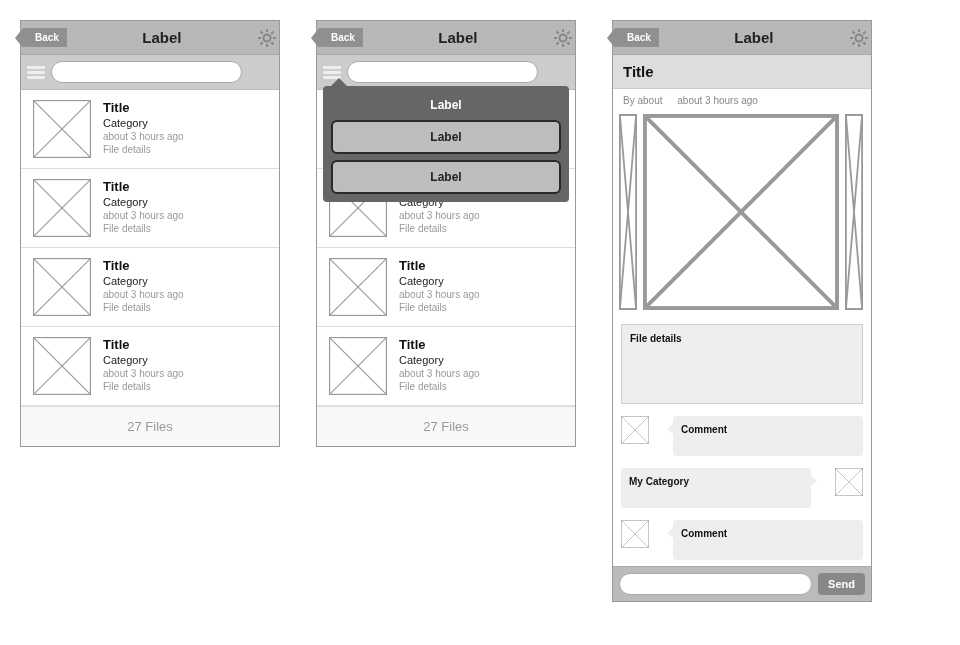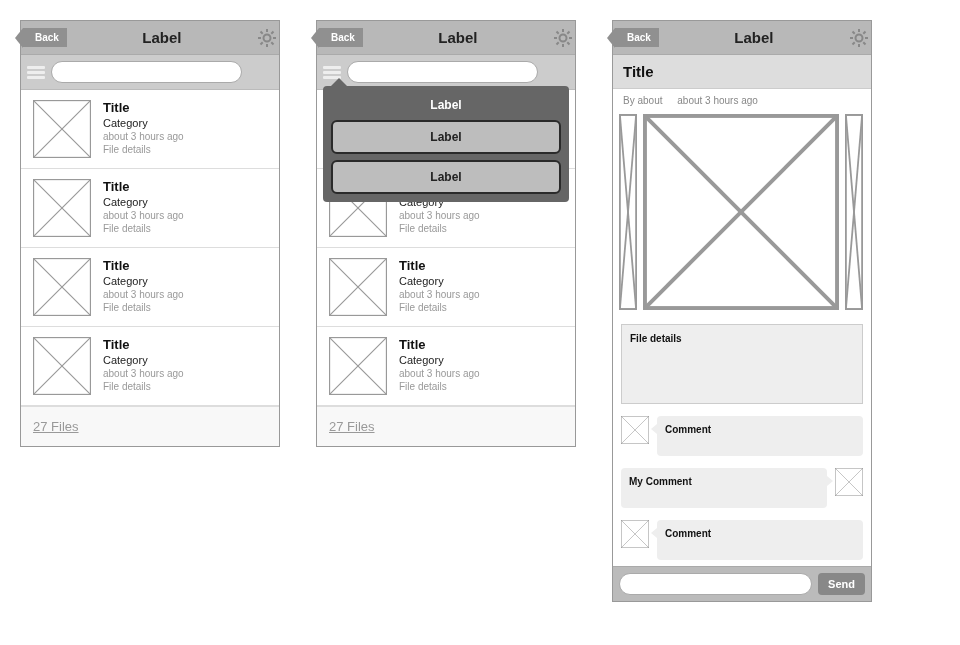--- a/index.html
+++ b/index.html
@@ -114,27 +114,26 @@
     position: relative;
     flex-shrink: 0;
   }
   .thumb svg { width: 100%; height: 100%; }
   .item-meta { display: flex; flex-direction: column; gap: 2px; }
   .item-title { font-weight: bold; font-size: 13px; color: #111; }
   .item-category { font-weight: normal; font-size: 11px; color: #222; }
   .item-time { font-size: 10px; color: #999; }
   .item-details { font-size: 10px; color: #999; }
   .footer-count {
-    text-align: left;
+    text-align: center;
     padding: 12px;
     color: #999;
     font-size: 13px;
     border-top: 1px solid #ddd;
     background: #f8f8f8;
-    text-decoration: underline;
   }
 
   
   .popwrap { position: relative; }
   .popover {
     position: absolute;
     top: 31px;
     left: 0; right: 0;
     margin: 0 6px;
     background: #666;
@@ -208,21 +207,21 @@
     background: #eee;
     border: 1px solid #ccc;
     padding: 8px;
     font-size: 10px;
     font-weight: bold;
     height: 80px;
     color: #111;
   }
   .comment-row {
     display: flex;
-    gap: 8px;
+    gap: 24px;
     padding: 6px 8px;
     align-items: flex-start;
   }
   .comment-row.right { flex-direction: row-reverse; }
   .avatar {
     width: 28px; height: 28px;
     flex-shrink: 0;
   }
   .avatar svg { width:100%; height:100%; }
   .bubble {
@@ -496,21 +495,21 @@
   <div class="comment-row">
     <div class="avatar"><svg viewBox="0 0 100 100">
           <use href="#xbox"></use>
         </svg></div>
     <div class="bubble">Comment</div>
   </div>
   <div class="comment-row right">
     <div class="avatar"><svg viewBox="0 0 100 100">
           <use href="#xbox"></use>
         </svg></div>
-    <div class="bubble">My Comment</div>
+    <div class="bubble">My Category</div>
   </div>
   <div class="comment-row">
     <div class="avatar"><svg viewBox="0 0 100 100">
           <use href="#xbox"></use>
         </svg></div>
     <div class="bubble">Comment</div>
   </div>
 
   <div class="send-row">
     <input class="send-input" style="">

